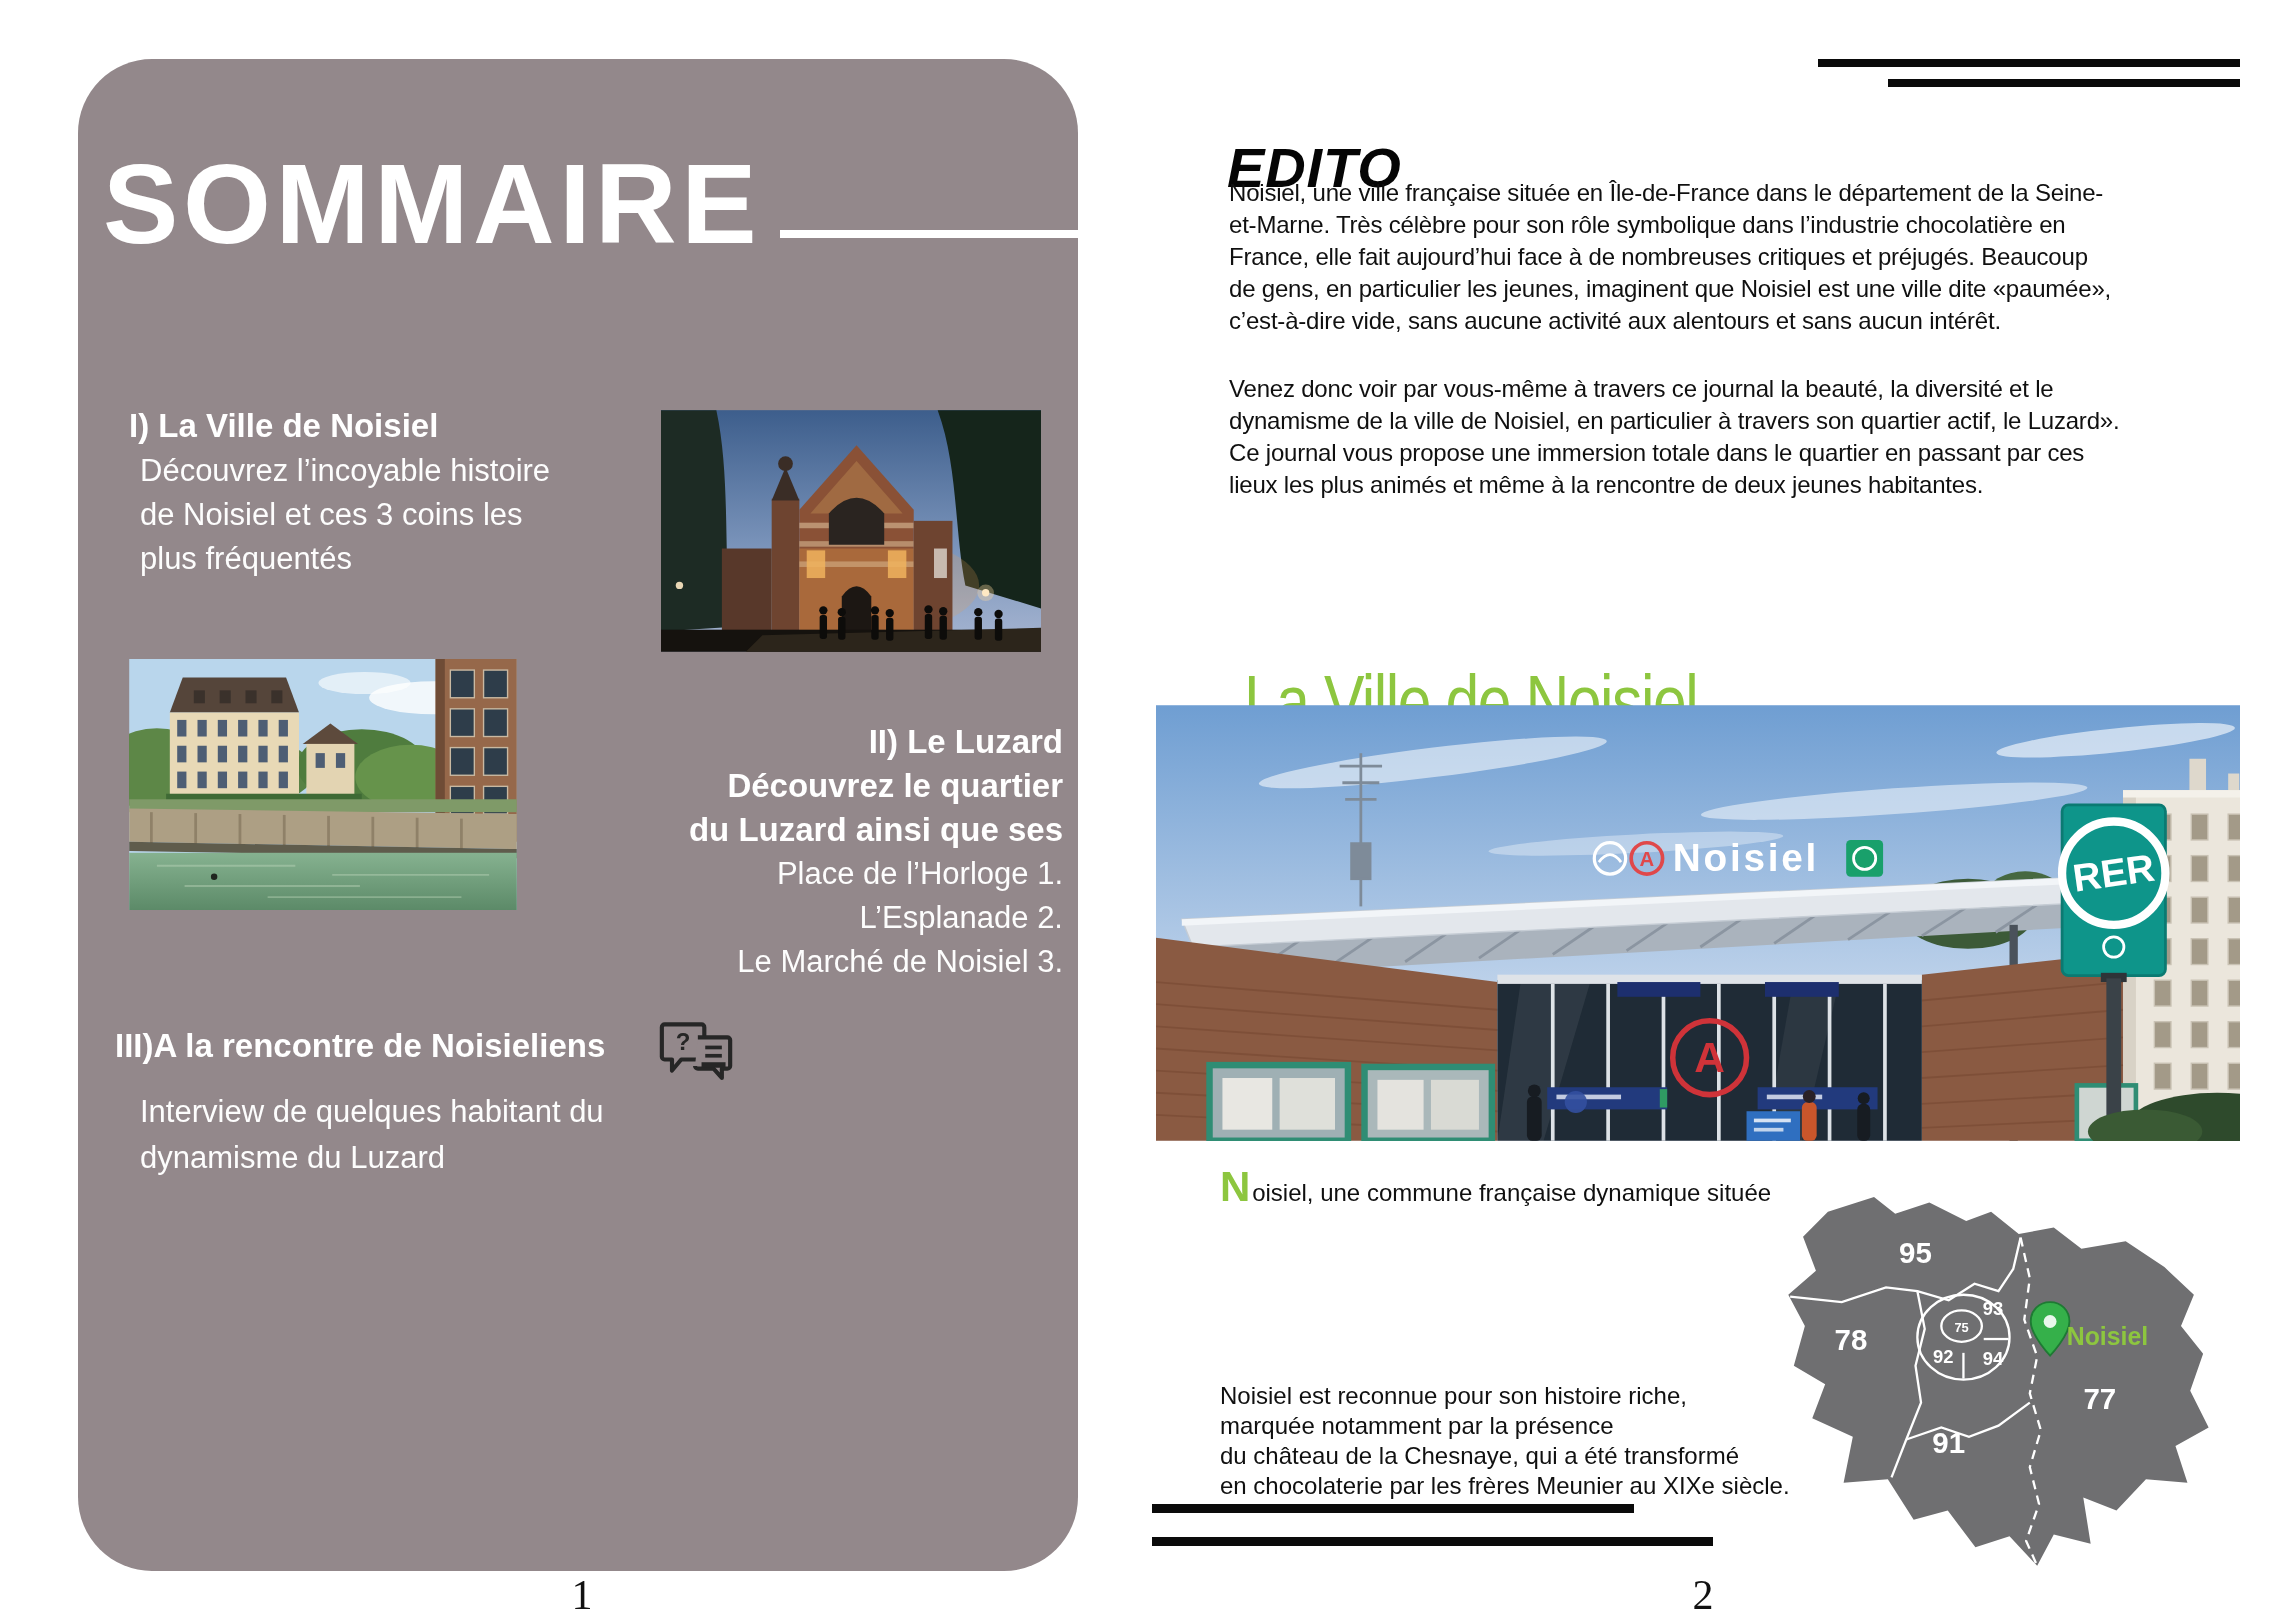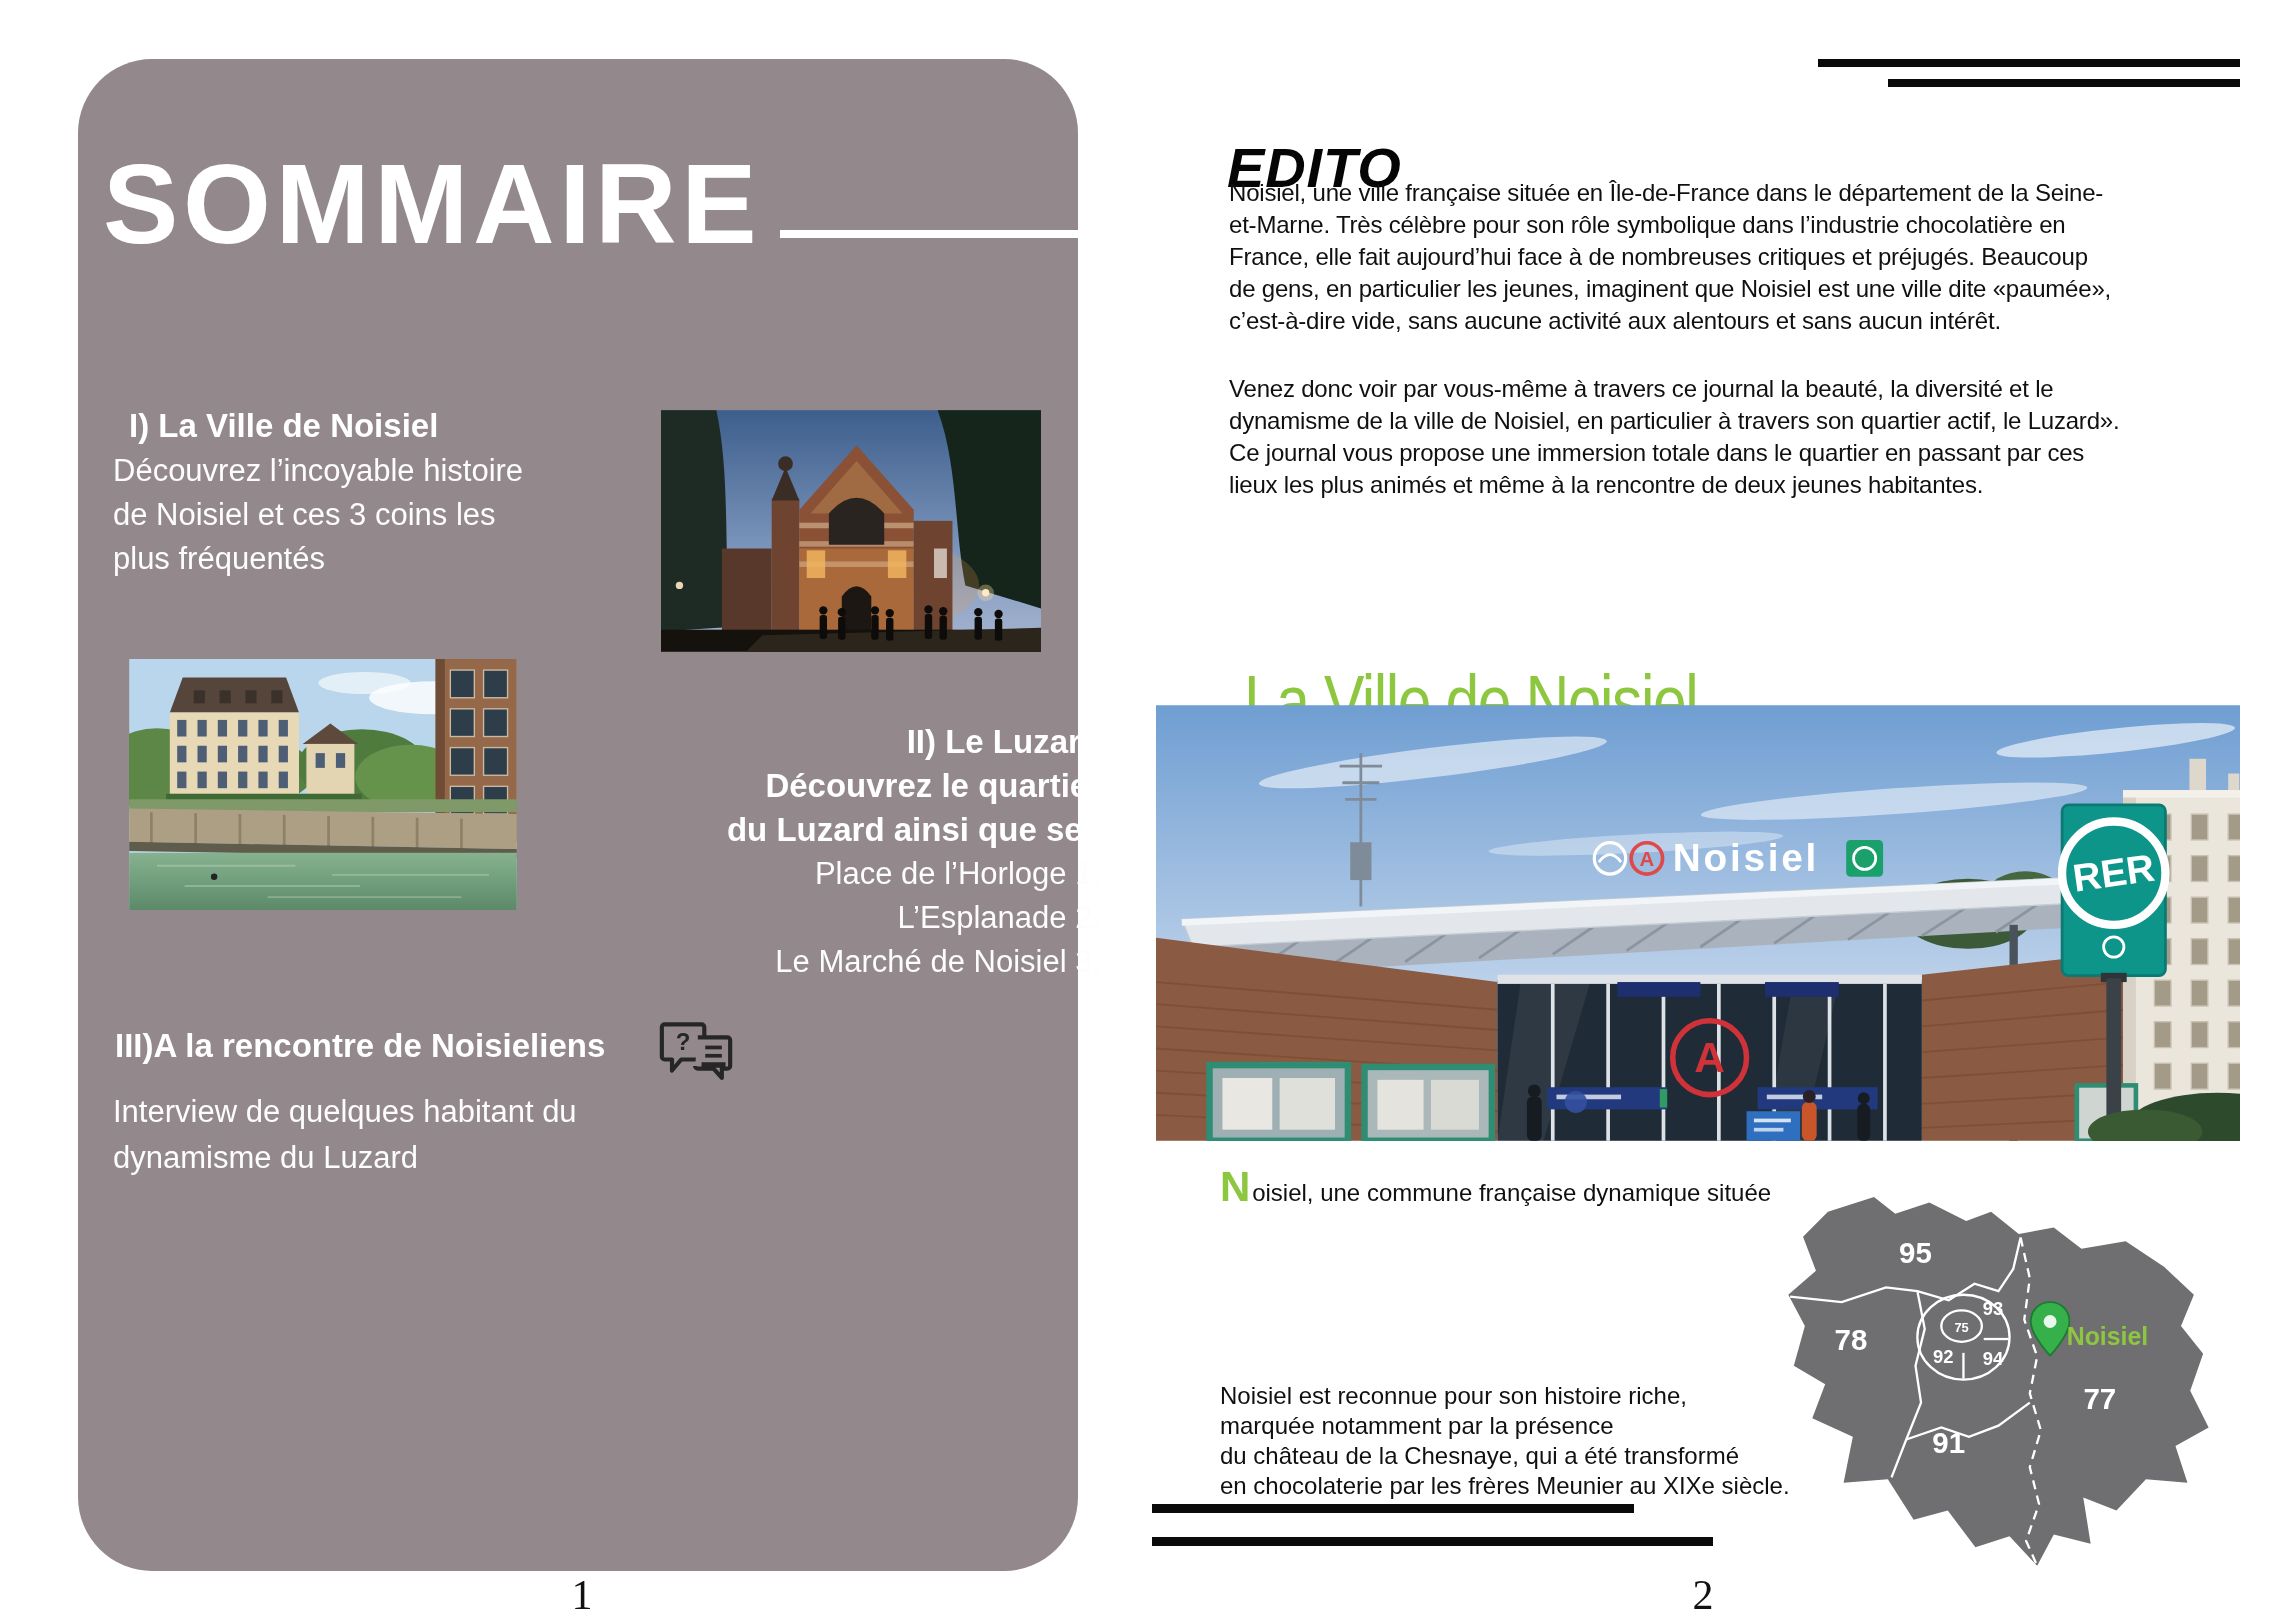--- a/index.html
+++ b/index.html
@@ -5,24 +5,24 @@
   html,body{margin:0;padding:0;background:#ffffff;}
   .canvas{position:relative;width:2240px;height:1619px;background:#ffffff;overflow:hidden;
           font-family:"Liberation Sans",sans-serif;}
   .abs{position:absolute;}
 
   
   .sommaire-panel{left:78px;top:59px;width:1000px;height:1512px;background:#93888b;border-radius:74px;}
   .sommaire-title{left:103px;top:72px;font-size:113px;font-weight:900;color:#ffffff;letter-spacing:4.6px;line-height:1;}
   .title-rule{left:780px;top:230px;width:298px;height:8.3px;background:#ffffff;}
   .sec-head{font-size:33px;font-weight:700;color:#ffffff;line-height:44px;white-space:pre-line;margin-left:16px;}
-  .sec-body{font-size:31px;font-weight:400;color:#fdfdfd;line-height:44px;white-space:pre-line;}
+  .sec-body{font-size:31px;font-weight:400;color:#fdfdfd;line-height:44px;white-space:pre-line;margin-left:27px;}
   .sec1-head{left:113px;top:404px;}
   .sec1-body{left:113px;top:449px;}
-  .sec2{left:517px;top:720px;width:546px;text-align:right;padding-left:38px;}
+  .sec2{left:517px;top:720px;width:546px;text-align:right;}
   .sec3-head{left:99px;top:1024px;}
   .sec3-body{left:113px;top:1089px;line-height:46px;}
   .night-photo{left:661px;top:410px;width:380px;height:242px;}
   .chateau-photo{left:129px;top:659px;width:388px;height:251px;}
   .chat-icon{left:657px;top:1017px;width:78px;height:72px;}
   .page-num{font-family:"Liberation Serif",serif;font-size:42px;color:#111;width:74px;text-align:center;}
   .page-num-1{left:545px;top:1571px;}
   .page-num-2{left:1666px;top:1571px;}
 
   

